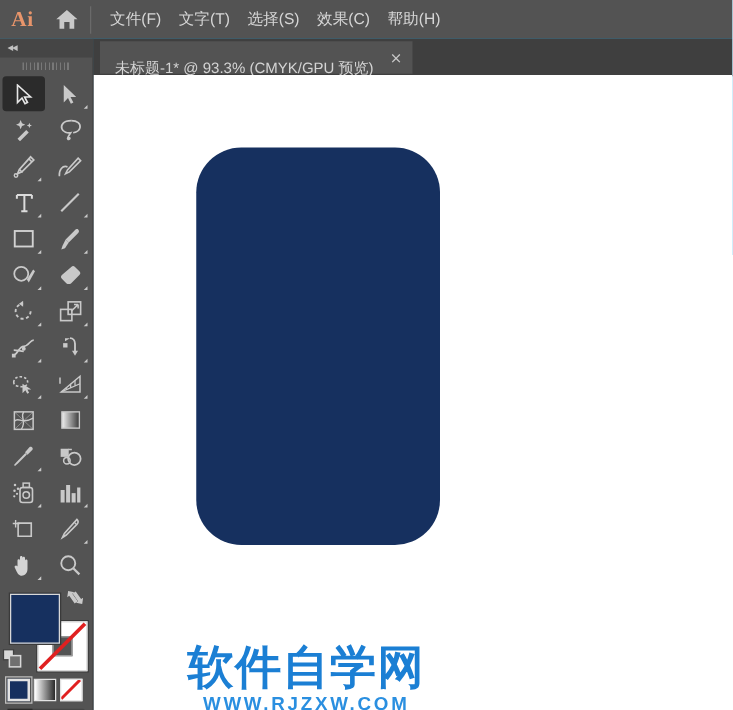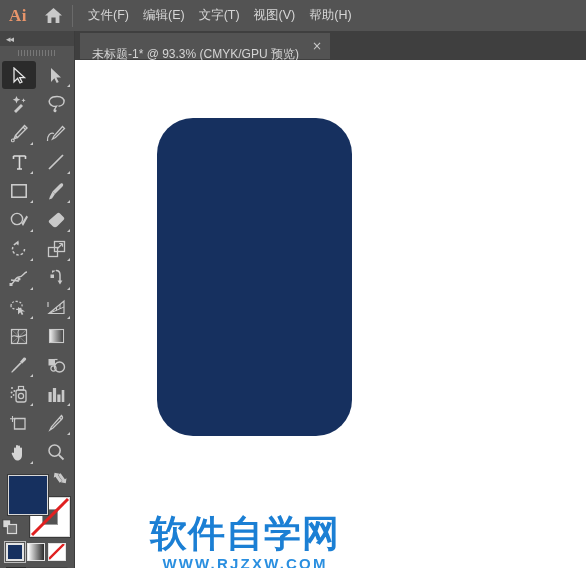--- a/index.html
+++ b/index.html
@@ -151,23 +151,23 @@
   <div class="menubar">
     <div class="ai-logo">Ai</div>
     <div class="home-btn">
       <svg width="19" height="17" viewBox="0 0 19 17">
         <path d="M9.5 1 L18 8.4 L15.4 8.4 L15.4 16 L11.6 16 L11.6 10.6 L7.4 10.6 L7.4 16 L3.6 16 L3.6 8.4 L1 8.4 Z" fill="#c9c9c9"></path>
       </svg>
     </div>
     <div class="menu-div"></div>
     <div class="menu-items">
       <div class="menu-item">文件(F)</div>
-      <div class="menu-item">编辑(E)</div>
       <div class="menu-item">文字(T)</div>
-      <div class="menu-item">视图(V)</div>
+      <div class="menu-item">选择(S)</div>
+      <div class="menu-item">效果(C)</div>
       <div class="menu-item">帮助(H)</div>
     </div>
   </div>
 
   <div class="tabstrip">
     <div class="tab">
       <span class="tab-label">未标题-1* @ 93.3% (CMYK/GPU 预览)</span>
       <span class="tab-close">×</span>
     </div>
   </div>

